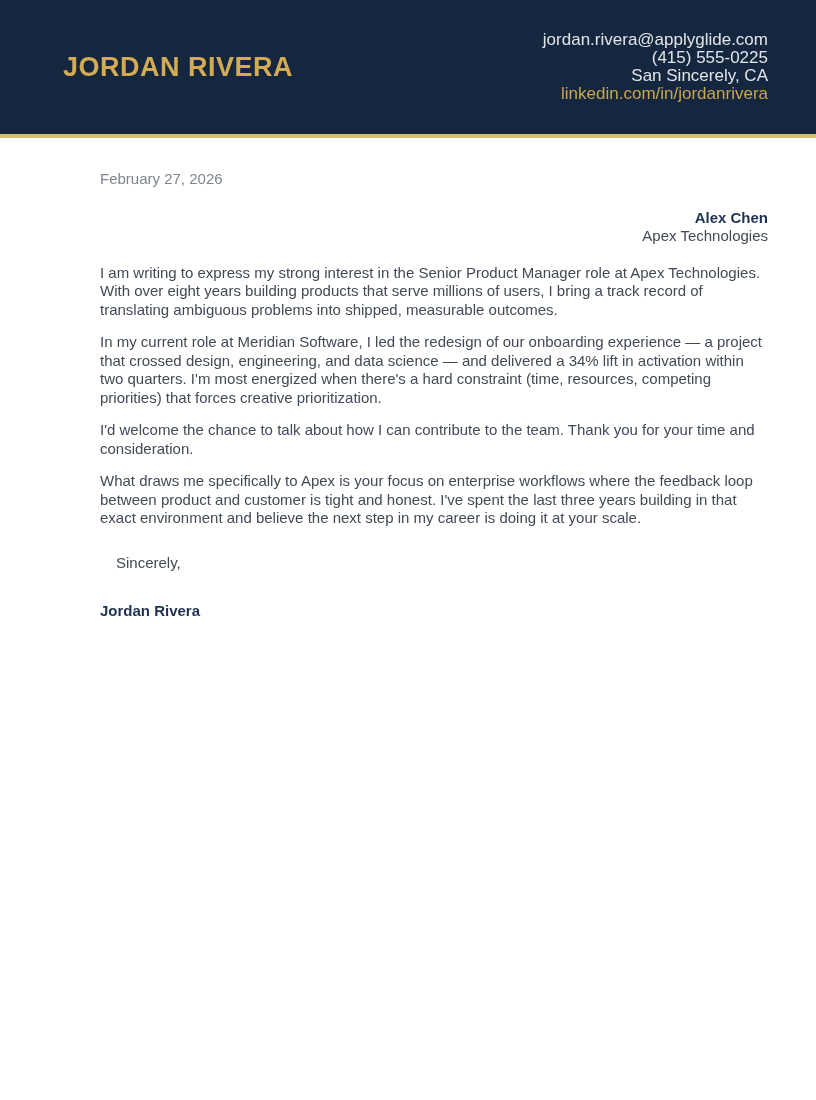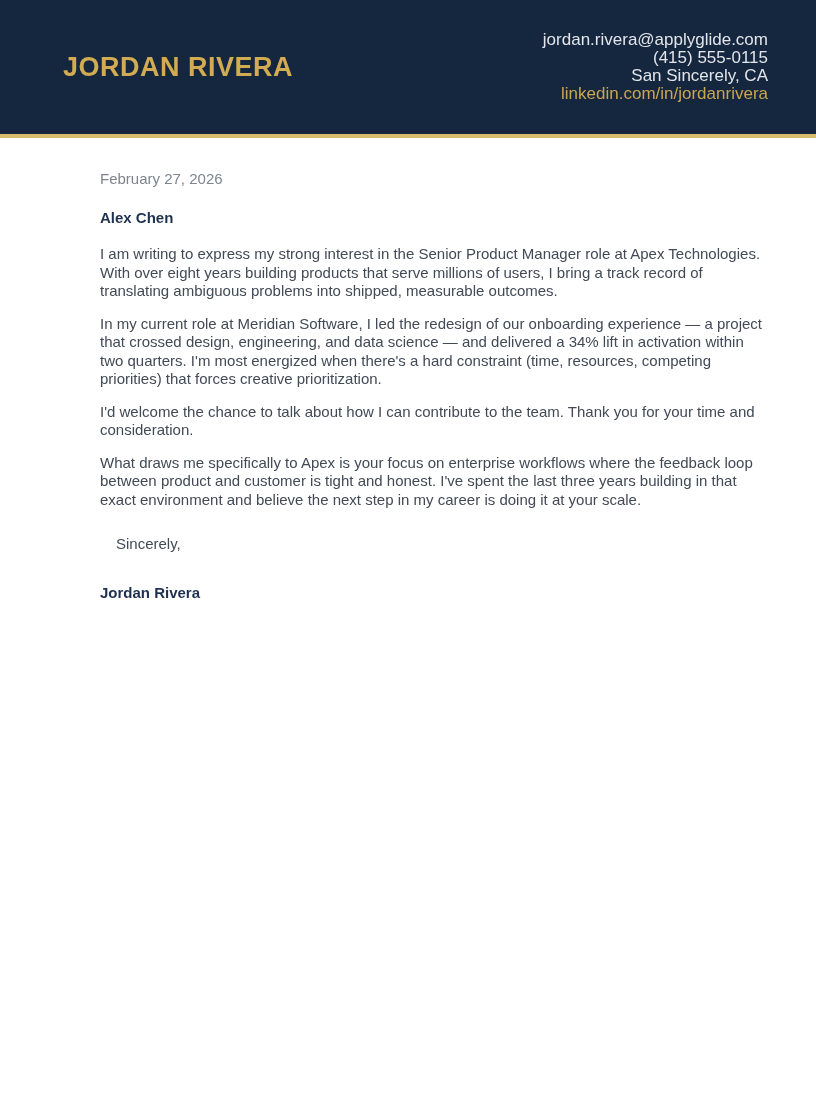--- a/index.html
+++ b/index.html
@@ -52,21 +52,21 @@
     padding: 32px 48px 0 100px;
     font-size: 15px;
     line-height: 18.5px;
     color: var(--body-text);
   }
   .date {
     color: var(--muted-text);
     margin: 0 0 20px 0;
   }
   .recipient { margin: 0 0 18px 0; }
-  .recipient p { margin: 0; }
+  .recipient p { margin: 0; text-align: right; }
   .bold-navy {
     font-weight: bold;
     color: var(--navy-text);
   }
   .salutation {
     font-weight: bold;
     color: var(--navy-text);
     margin: 0 0 13px 0;
   }
   .para { margin: 0 0 14px 0; }
@@ -77,33 +77,34 @@
     margin: 30px 0 0 0;
   }
 </style>
 </head>
 <body>
 
 <header class="header">
   <div class="applicant-name">JORDAN RIVERA</div>
   <div class="contact">
     <div>jordan.rivera@applyglide.com</div>
-    <div>(415) 555-0115</div>
+    <div>(415) 555-0225</div>
     <div>San Sincerely, CA</div>
     <div>
       <a class="link">linkedin.com/in/jordanrivera</a>
     </div>
   </div>
 </header>
 
 <main class="letter">
   <p class="date">February 27, 2026</p>
 
   <div class="recipient">
     <p class="bold-navy">Alex Chen</p>
+    <p>Apex Technologies</p>
   </div>
 
 
   <p class="para">I am writing to express my strong interest in the Senior Product Manager role at Apex Technologies. With over eight years building products that serve millions of users, I bring a track record of translating ambiguous problems into shipped, measurable outcomes.</p>
   <p class="para">In my current role at Meridian Software, I led the redesign of our onboarding experience — a project that crossed design, engineering, and data science — and delivered a 34% lift in activation within two quarters. I'm most energized when there's a hard constraint (time, resources, competing priorities) that forces creative prioritization.</p>
   <p class="para">I'd welcome the chance to talk about how I can contribute to the team. Thank you for your time and consideration.</p>
   <p class="para">What draws me specifically to Apex is your focus on enterprise workflows where the feedback loop between product and customer is tight and honest. I've spent the last three years building in that exact environment and believe the next step in my career is doing it at your scale.</p>
 
   <p class="closing">Sincerely,</p>
 

